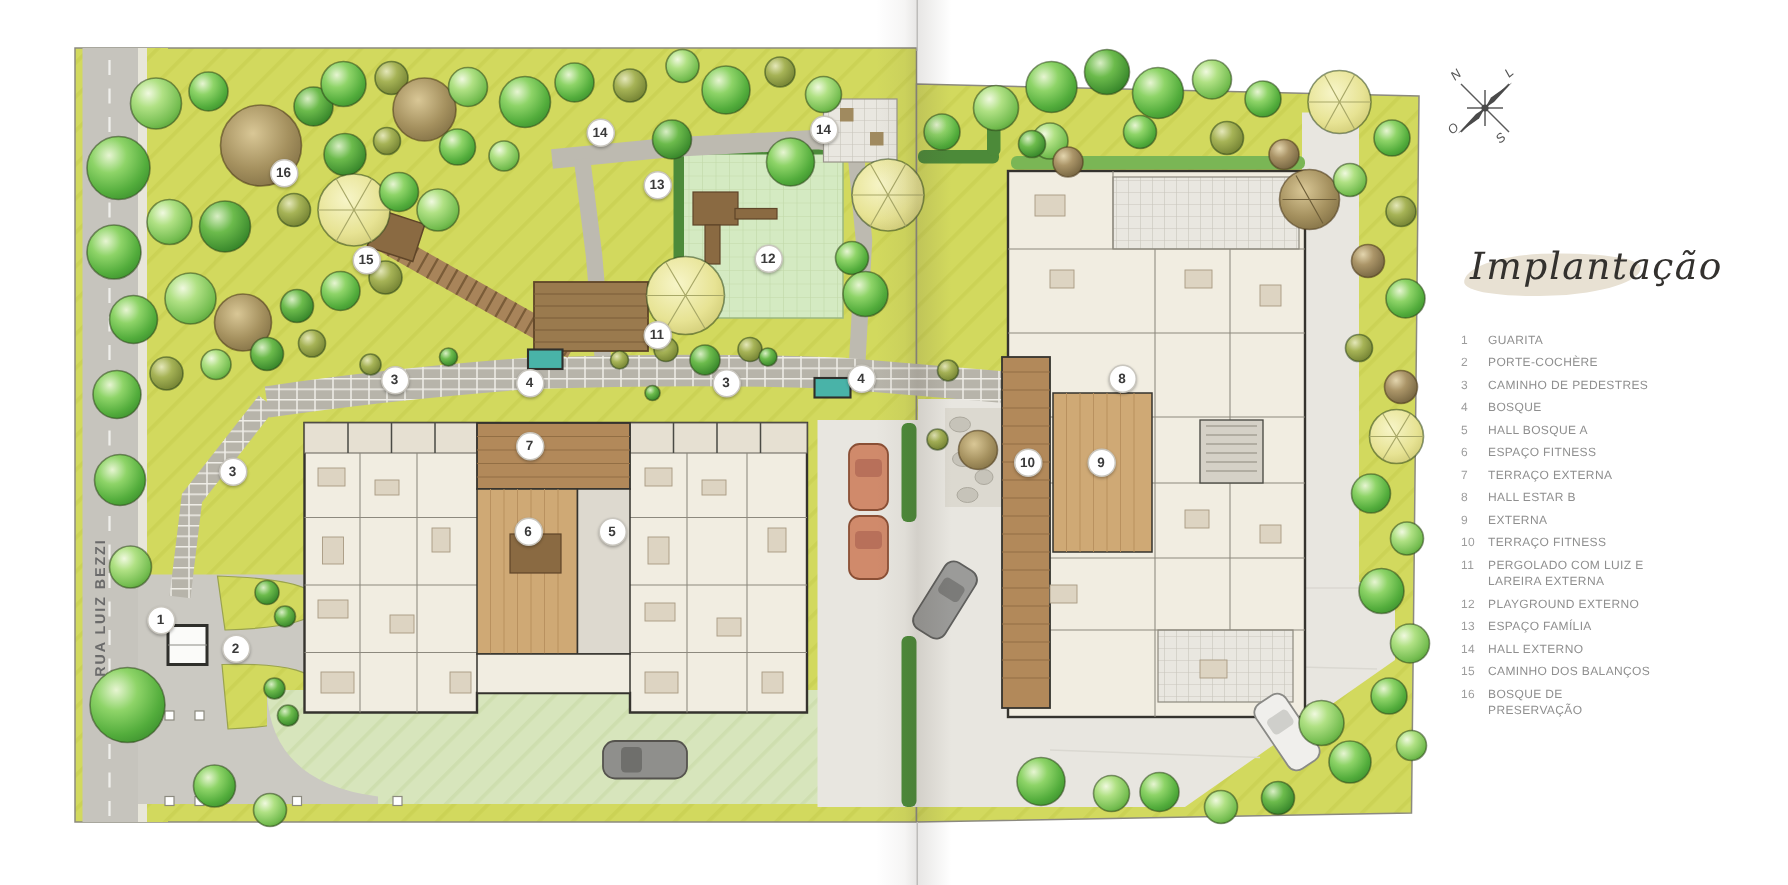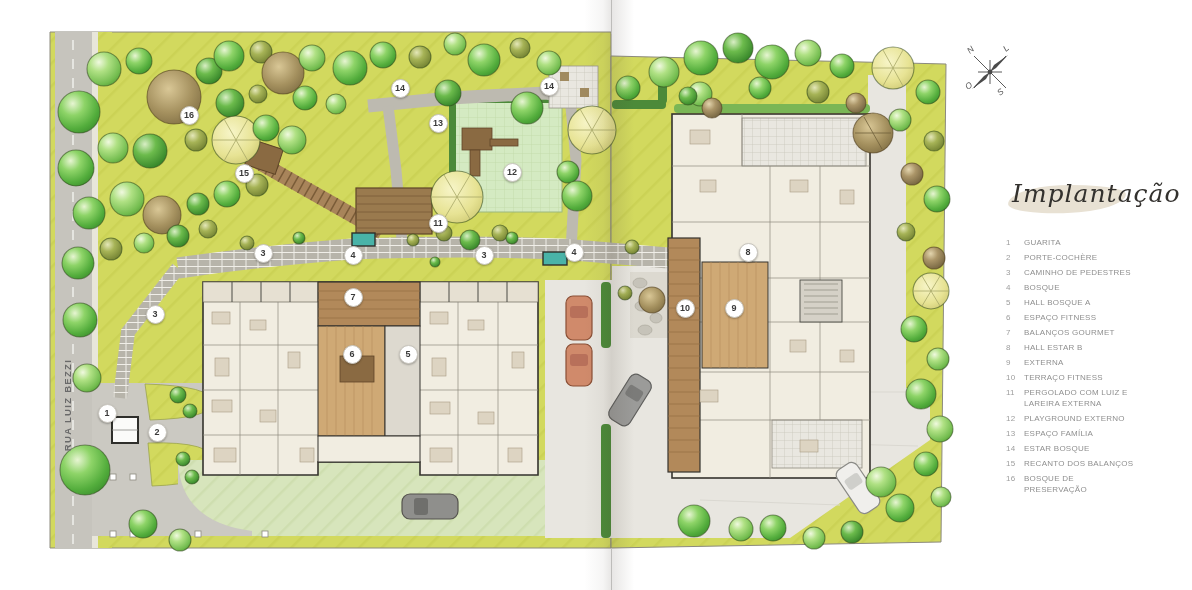--- a/index.html
+++ b/index.html
@@ -8,21 +8,21 @@
   svg text{font-family:"Liberation Sans",sans-serif;}
   .t{stroke:rgba(45,70,25,.55);stroke-width:1.1;}
   .tb{stroke:rgba(80,62,30,.6);stroke-width:1.1;}
   .marker{position:absolute;width:17px;height:17px;border-radius:50%;background:#ffffff;
           border:1px solid #c9c6be;box-shadow:0 1px 2px rgba(0,0,0,.28);
           font-size:9px;font-weight:bold;color:#3a3a3a;display:flex;align-items:center;
           justify-content:center;line-height:1;}
   #street-label{position:absolute;left:6px;top:399px;width:124px;height:12px;
           transform:rotate(-90deg);font-size:9.5px;font-weight:bold;color:#6a6a6a;
           letter-spacing:1.3px;text-align:center;}
-  #legend{position:absolute;left:1006px;top:163px;width:156px;margin-top:16px;}
+  #legend{position:absolute;left:974px;top:163px;width:156px;}
   #legend-title-wrap{position:relative;height:46px;}
   #brush-stroke{position:absolute;left:2px;top:6px;width:118px;height:28px;background:#e8e1d3;
           border-radius:46% 58% 52% 48% / 64% 42% 62% 40%;transform:rotate(-2deg);}
   #legend-title{position:absolute;left:6px;top:0px;font-family:"DejaVu Serif",serif;
           font-style:italic;font-weight:400;font-size:25px;color:#33312e;letter-spacing:1px;}
   #legend-items{margin-top:12px;}
   .legend-item{display:flex;gap:5px;margin-bottom:4px;font-size:8px;line-height:11px;
           color:#8f8f8f;letter-spacing:.25px;}
   .legend-num{width:13px;flex:none;color:#9d9d9d;}
   .legend-label{max-width:112px;}
@@ -460,21 +460,21 @@
     <div class="legend-item">
           <span class="legend-num">5</span>
           <span class="legend-label">HALL BOSQUE A</span>
         </div>
     <div class="legend-item">
           <span class="legend-num">6</span>
           <span class="legend-label">ESPAÇO FITNESS</span>
         </div>
     <div class="legend-item">
           <span class="legend-num">7</span>
-          <span class="legend-label">BALANÇOS GOURMET</span>
+          <span class="legend-label">TERRAÇO EXTERNA</span>
         </div>
     <div class="legend-item">
           <span class="legend-num">8</span>
           <span class="legend-label">HALL ESTAR B</span>
         </div>
     <div class="legend-item">
           <span class="legend-num">9</span>
           <span class="legend-label">EXTERNA</span>
         </div>
     <div class="legend-item">
@@ -488,25 +488,25 @@
     <div class="legend-item">
           <span class="legend-num">12</span>
           <span class="legend-label">PLAYGROUND EXTERNO</span>
         </div>
     <div class="legend-item">
           <span class="legend-num">13</span>
           <span class="legend-label">ESPAÇO FAMÍLIA</span>
         </div>
     <div class="legend-item">
           <span class="legend-num">14</span>
-          <span class="legend-label">ESTAR BOSQUE</span>
+          <span class="legend-label">HALL EXTERNO</span>
         </div>
     <div class="legend-item">
           <span class="legend-num">15</span>
-          <span class="legend-label">RECANTO DOS BALANÇOS</span>
+          <span class="legend-label">CAMINHO DOS BALANÇOS</span>
         </div>
     <div class="legend-item">
           <span class="legend-num">16</span>
           <span class="legend-label">BOSQUE DE PRESERVAÇÃO</span>
         </div>
   </div>
 </div>
 
 </div>
 

